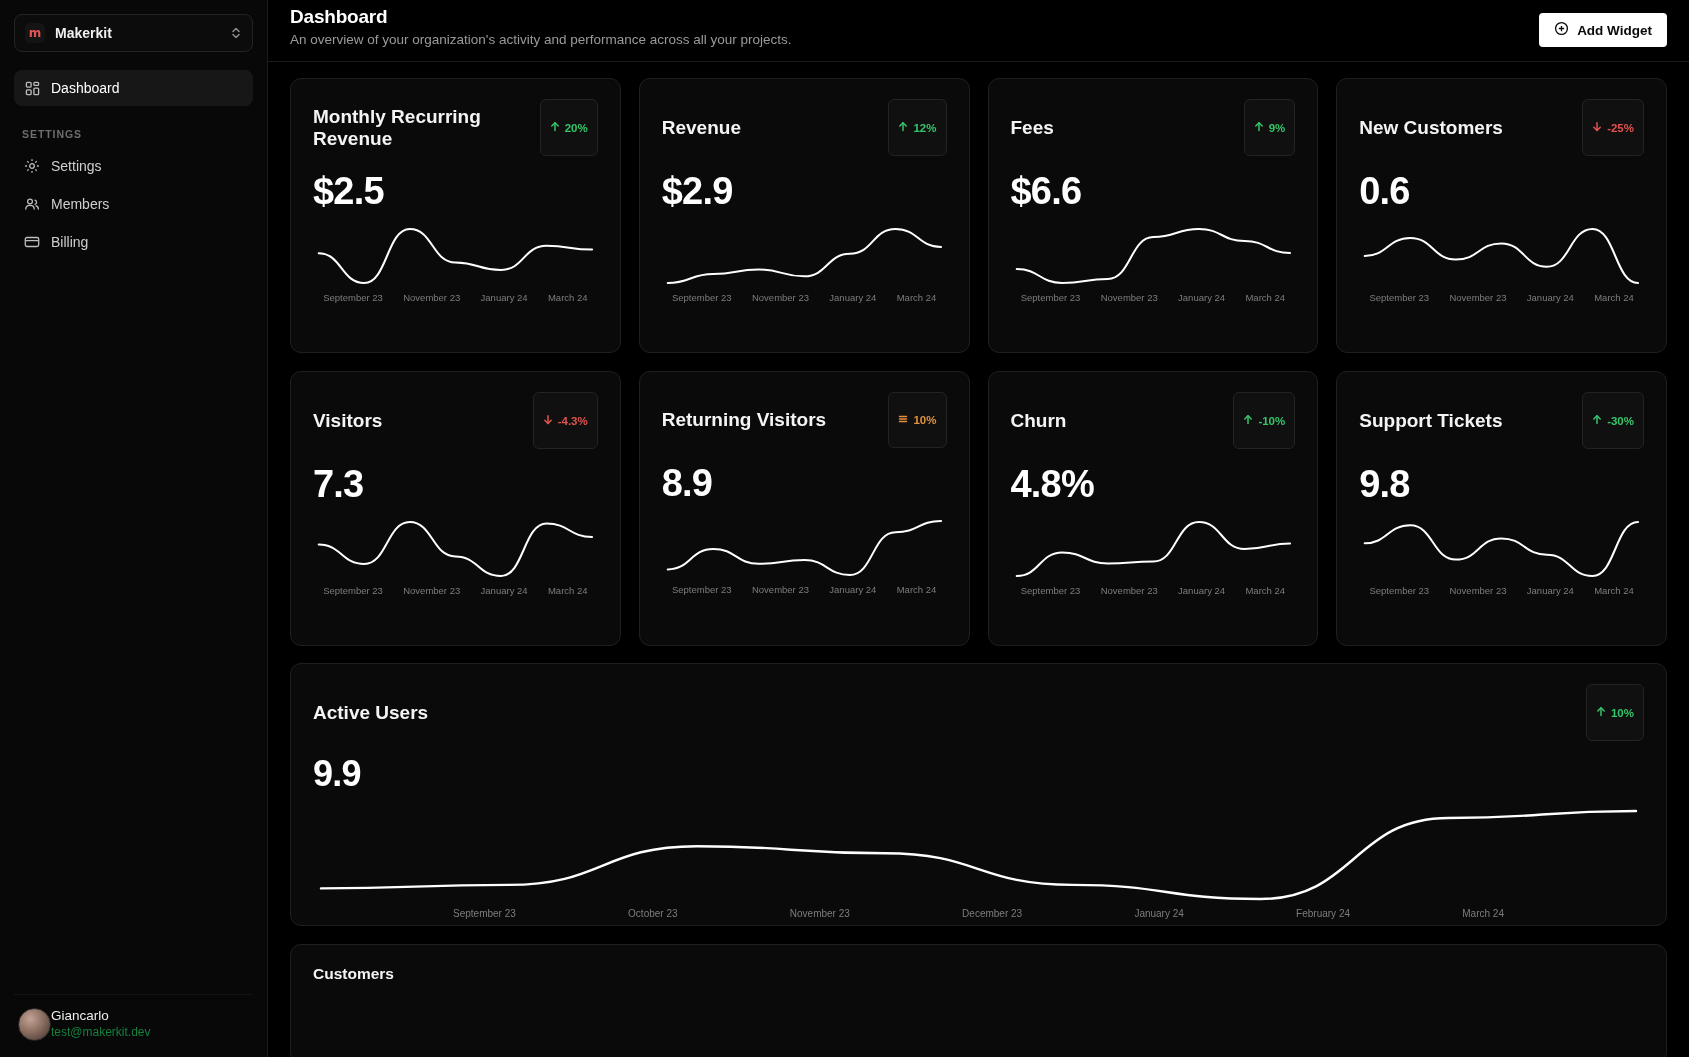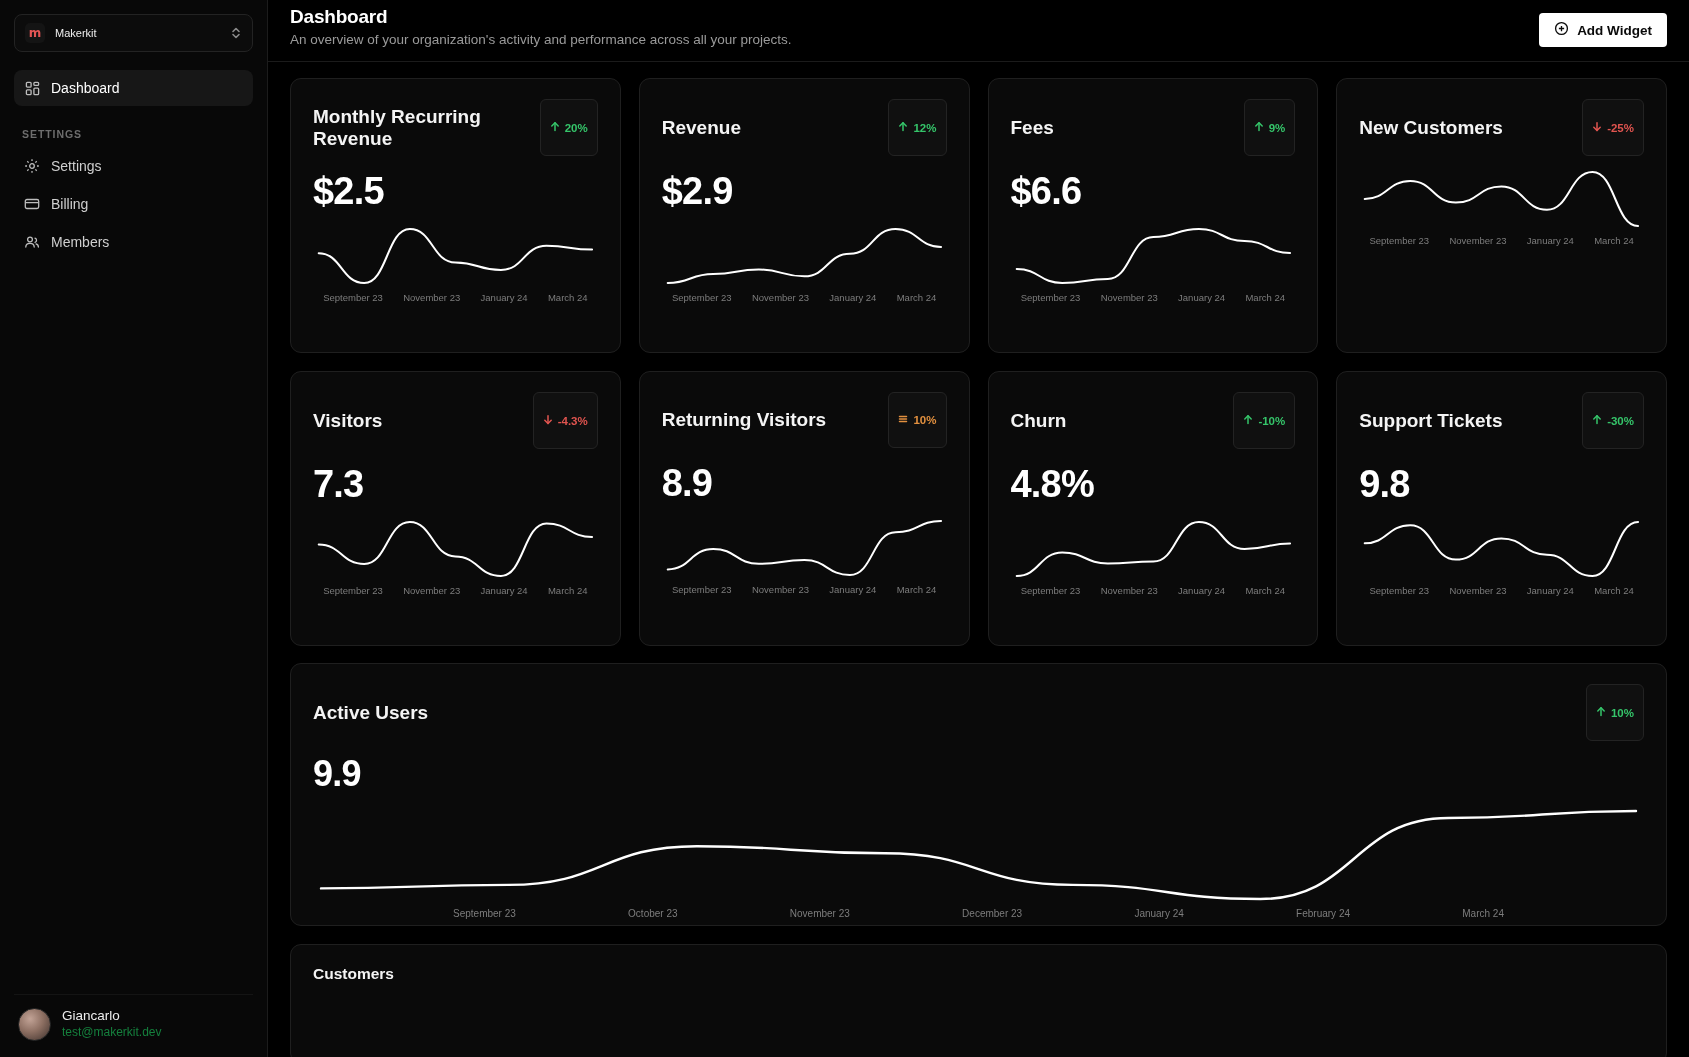--- a/index.html
+++ b/index.html
@@ -27,38 +27,38 @@
     border: 1px solid #232323; border-radius: 8px;
     background: #0c0c0c; cursor: pointer;
   }
   .org-logo {
     width: 20px; height: 20px; border-radius: 5px;
     background: #141414; color: #e25555;
     font-size: 12px; font-weight: 700;
     display: flex; align-items: center; justify-content: center;
     font-family: "DejaVu Sans", sans-serif;
   }
-  .org-name { font-size: 11px; font-weight: 400; flex: 1; color: #efefef; }
+  .org-name { font-size: 14px; font-weight: 700; flex: 1; color: #efefef; }
   .switch-ico { width: 12px; height: 16px; color: #8a8a8a; display:flex; align-items:center; }
 
   .nav { margin-top: 18px; display: flex; flex-direction: column; gap: 2px; }
   .nav-item {
     display: flex; align-items: center; gap: 11px;
     height: 36px; padding: 0 10px; border-radius: 8px;
     font-size: 14px; color: #cfcfcf; cursor: pointer;
   }
   .nav-item.active { background: #171717; color: #ffffff; font-weight: 500; }
   .nav-item .ico { width: 16px; height: 16px; display: flex; align-items: center; justify-content: center; color: #bdbdbd; }
   .nav-section-label {
     font-size: 10.5px; letter-spacing: 0.09em; color: #6e6e6e;
     text-transform: uppercase; margin: 22px 0 8px 8px; font-weight: 600;
   }
   .sidebar-footer {
     margin-top: auto; border-top: 1px solid #141414;
-    padding: 13px 4px 16px 4px; display: flex; align-items: center; gap: 11px;
+    padding: 13px 4px 16px 4px; display: flex; align-items: center; 
   }
   .avatar {
     width: 33px; height: 33px; border-radius: 50%;
     background: radial-gradient(circle at 36% 32%, #c2a396 0%, #8d6f62 45%, #3b2f2b 100%);
     border: 1px solid #2a2a2a; flex: none;
   }
   .user-name { font-size: 13.5px; color: #ededed; line-height: 1.25; }
   .user-mail { font-size: 12px; color: #15803d; line-height: 1.3; text-align: center; }
 
   
@@ -155,36 +155,36 @@
         <span class="ico">
           <svg width="16" height="16" viewBox="0 0 16 16" fill="none" stroke="currentColor" stroke-width="1.3">
             <circle cx="8" cy="8" r="2.3"></circle>
             <path d="M8 1.2v1.8M8 13v1.8M1.2 8h1.8M13 8h1.8M3.3 3.3l1.3 1.3M11.4 11.4l1.3 1.3M12.7 3.3l-1.3 1.3M4.6 11.4l-1.3 1.3"></path>
           </svg>
         </span>
         <span>Settings</span>
       </div>
       <div class="nav-item">
         <span class="ico">
-          <svg width="16" height="16" viewBox="0 0 16 16" fill="none" stroke="currentColor" stroke-width="1.3">
-            <rect x="1.3" y="3.5" width="13.4" height="9" rx="1.7"></rect>
-            <path d="M1.3 6.6h13.4"></path>
-          </svg>
-        </span>
-        <span>Billing</span>
-      </div>
-      <div class="nav-item">
-        <span class="ico">
           <svg width="16" height="16" viewBox="0 0 16 16" fill="none" stroke="currentColor" stroke-width="1.3" stroke-linecap="round">
             <circle cx="6" cy="5.5" r="2.4"></circle>
             <path d="M1.8 13c0-2.3 1.9-3.6 4.2-3.6S10.2 10.7 10.2 13"></path>
             <path d="M11 4.2a2.2 2.2 0 0 1 0 4.2M12 9.8c1.5.4 2.4 1.6 2.4 3.2"></path>
           </svg>
         </span>
         <span>Members</span>
+      </div>
+      <div class="nav-item">
+        <span class="ico">
+          <svg width="16" height="16" viewBox="0 0 16 16" fill="none" stroke="currentColor" stroke-width="1.3">
+            <rect x="1.3" y="3.5" width="13.4" height="9" rx="1.7"></rect>
+            <path d="M1.3 6.6h13.4"></path>
+          </svg>
+        </span>
+        <span>Billing</span>
       </div>
     </nav>
 
     <div class="sidebar-footer">
       <div class="avatar"></div>
       <div>
         <div class="user-name">Giancarlo</div>
         <div class="user-mail">test@makerkit.dev</div>
       </div>
     </div>
@@ -285,20 +285,21 @@
             <div class="card-head">
               <span class="card-title">New Customers</span>
               <span class="badge down">
                 <span class="arr"><svg width="10" height="11" viewBox="0 0 10 11" fill="none" stroke="currentColor" stroke-width="1.5" stroke-linecap="round" stroke-linejoin="round">
                     <path d="M5 1.8v7.7"></path>
                     <path d="M1.8 6.3L5 9.5 8.2 6.3"></path>
                   </svg></span>
                 <span>-25%</span>
               </span>
             </div>
+            <div class="stat-value">0.6</div>
             <div class="spark">
               <svg viewBox="0 0 300 66" preserveAspectRatio="none">
                 <path d="M 6.0 33.0 C 30.0 33.0, 30.0 15.0, 54.0 15.0 C 78.0 15.0, 78.0 36.6, 102.0 36.6 C 126.0 36.6, 126.0 20.4, 150.0 20.4 C 174.0 20.4, 174.0 43.8, 198.0 43.8 C 222.0 43.8, 222.0 6.0, 246.0 6.0 C 270.0 6.0, 270.0 60.0, 294.0 60.0" fill="none" stroke="#ffffff" stroke-width="2" stroke-linecap="round" stroke-linejoin="round" vector-effect="non-scaling-stroke"></path>
               </svg>
             </div>
             <div class="ticks">
               <span>September 23</span>
               <span>November 23</span>
               <span>January 24</span>
               <span>March 24</span>

